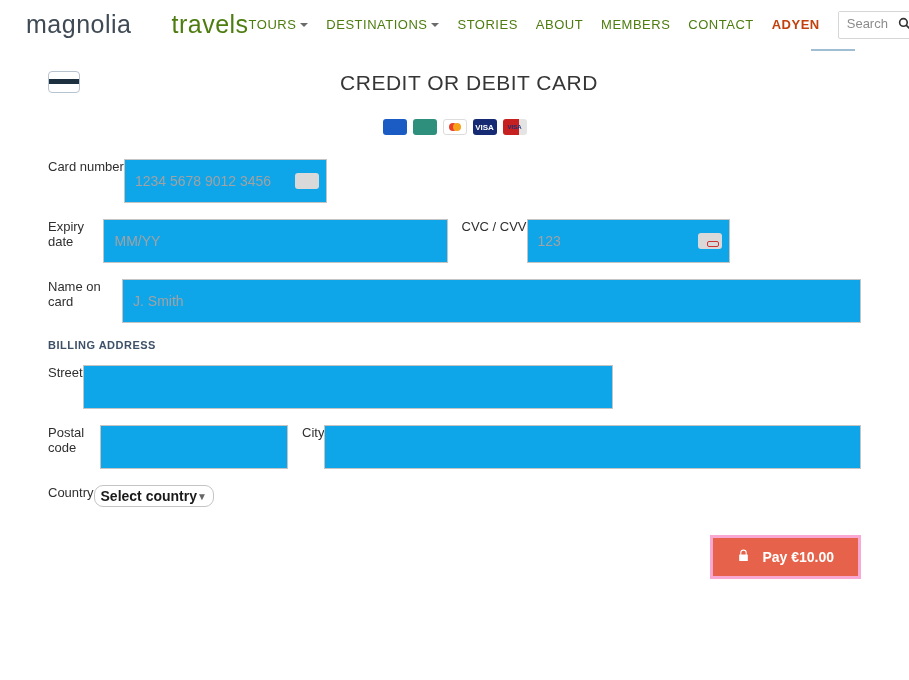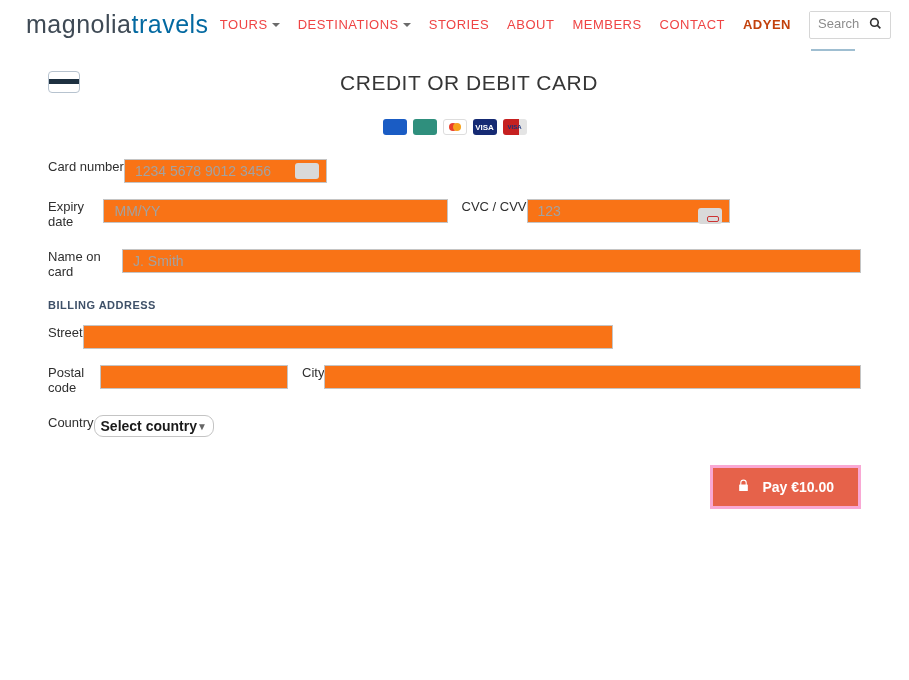--- a/index.html
+++ b/index.html
@@ -15,31 +15,31 @@
     align-items: center;
     justify-content: space-between;
     padding: 10px 18px 10px 26px;
   }
   .logo {
     font-size: 25px;
     font-weight: 400;
     letter-spacing: 0.5px;
   }
   .logo .brand1 { color: #3f4a55; font-weight: 500; }
-  .logo .brand2 { color: #0369a1; }
+  .logo .brand2 { color: #4d7c0f; margin-left: 40px; }
   .nav {
     display: flex;
     align-items: center;
     gap: 18px;
     margin-left: auto;
   }
   .nav-item {
     font-size: 13px;
     letter-spacing: 0.5px;
-    color: #ef4444;
+    color: #4d7c0f;
     text-transform: uppercase;
     cursor: pointer;
     display: flex;
     align-items: center;
     gap: 4px;
   }
   .nav-item.strong { color: #c2410c; font-weight: 600; }
   .caret {
     width: 0; height: 0;
     border-left: 4px solid transparent;
@@ -147,26 +147,26 @@
     display: block;
   }
   .form-row {
     display: flex;
     gap: 14px;
     margin-bottom: 16px;
   }
   .form-col { display: flex; flex-direction: row; }
   .input {
     border: 1px solid #c4c4c4;
-    height: 24px;
+    height: 44px;
     padding: 0 10px;
     font-size: 14px;
     color: #333;
     width: 100%;
-    background: #f97316;
+    background: #0ea5e9;
   }
   .input::placeholder { color: #a2a2a2; }
   .input-with-icon { position: relative; }
   .input-with-icon .trail-icon {
     position: absolute;
     right: 8px; top: 50%;
     transform: translateY(-50%);
     width: 24px; height: 16px;
     background: #d9d9d9;
     border-radius: 3px;

